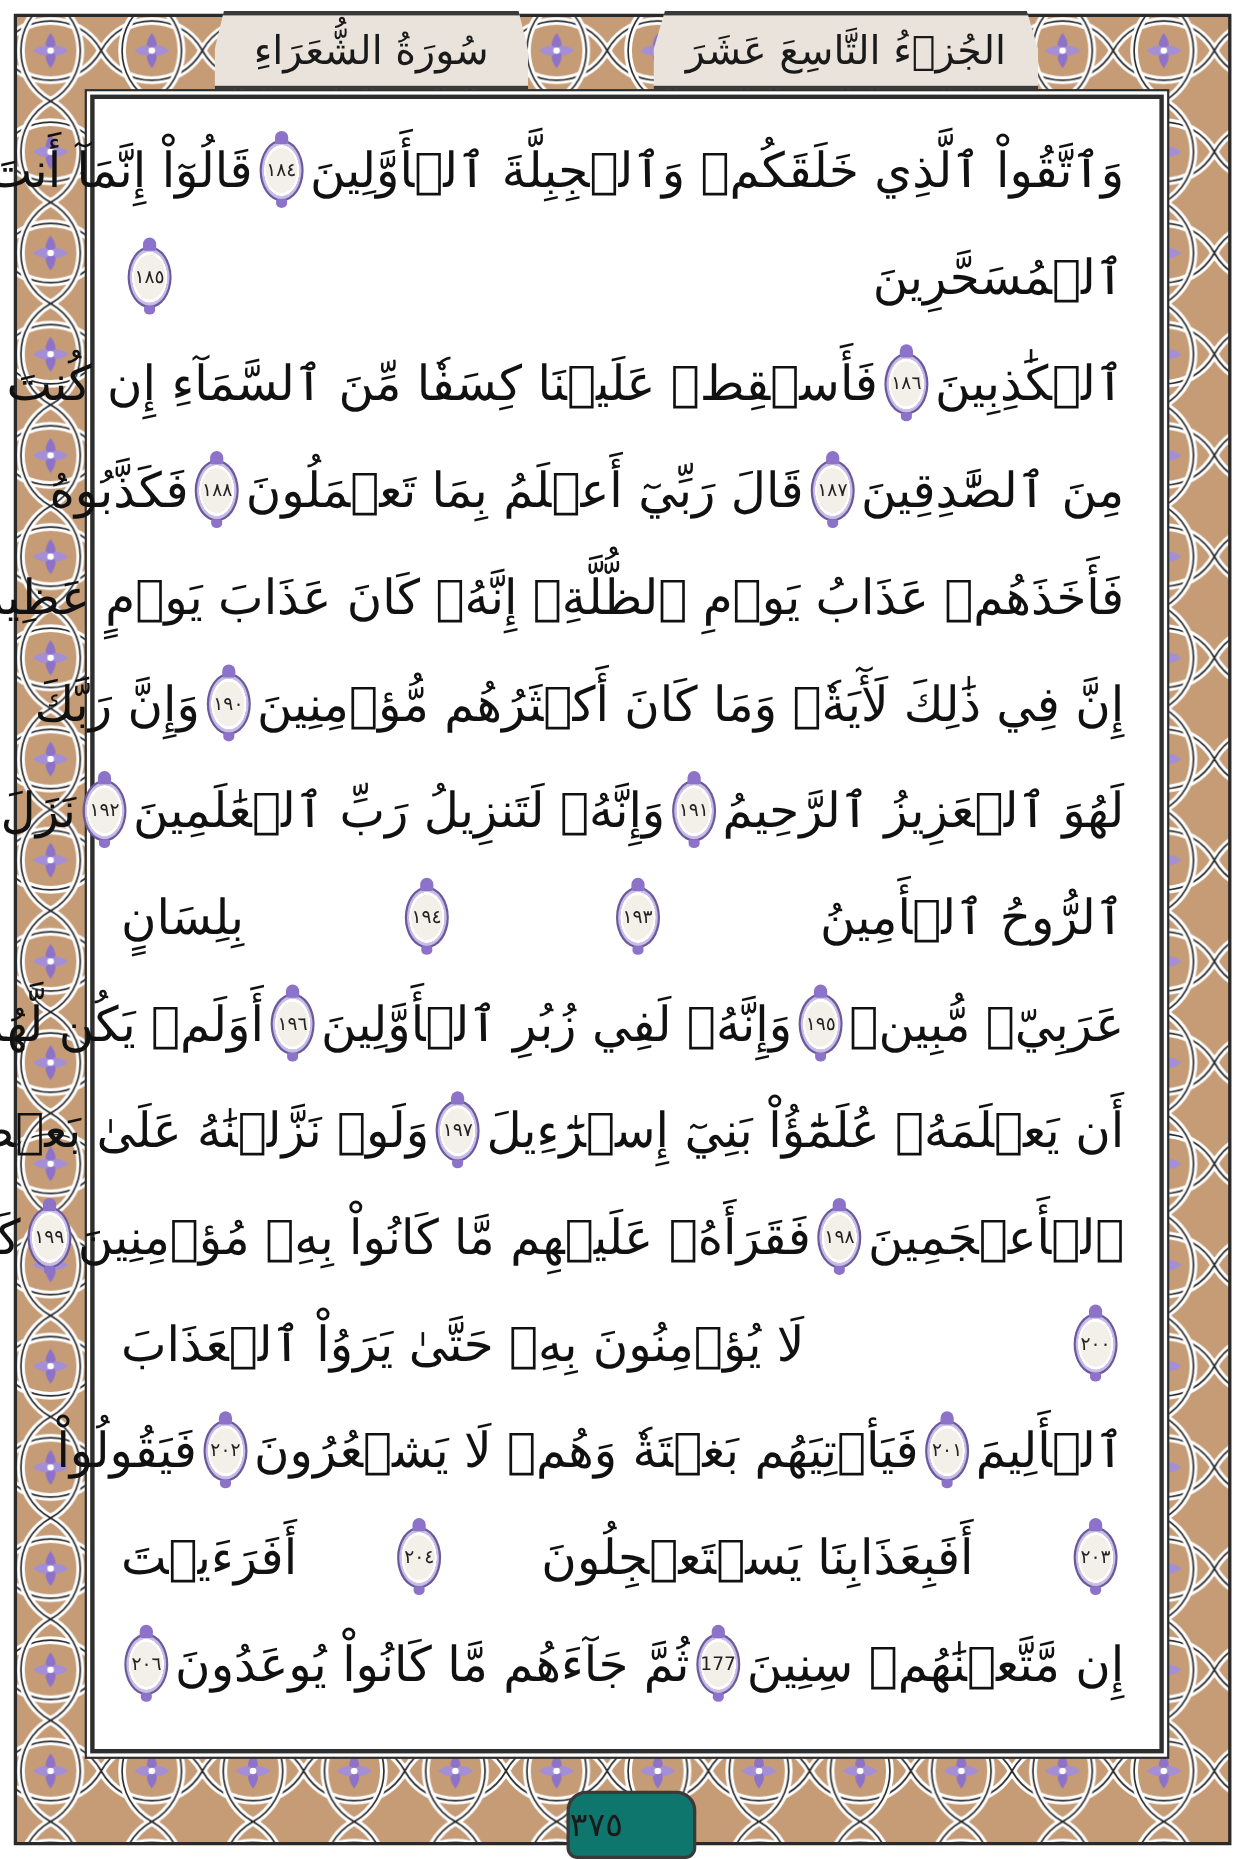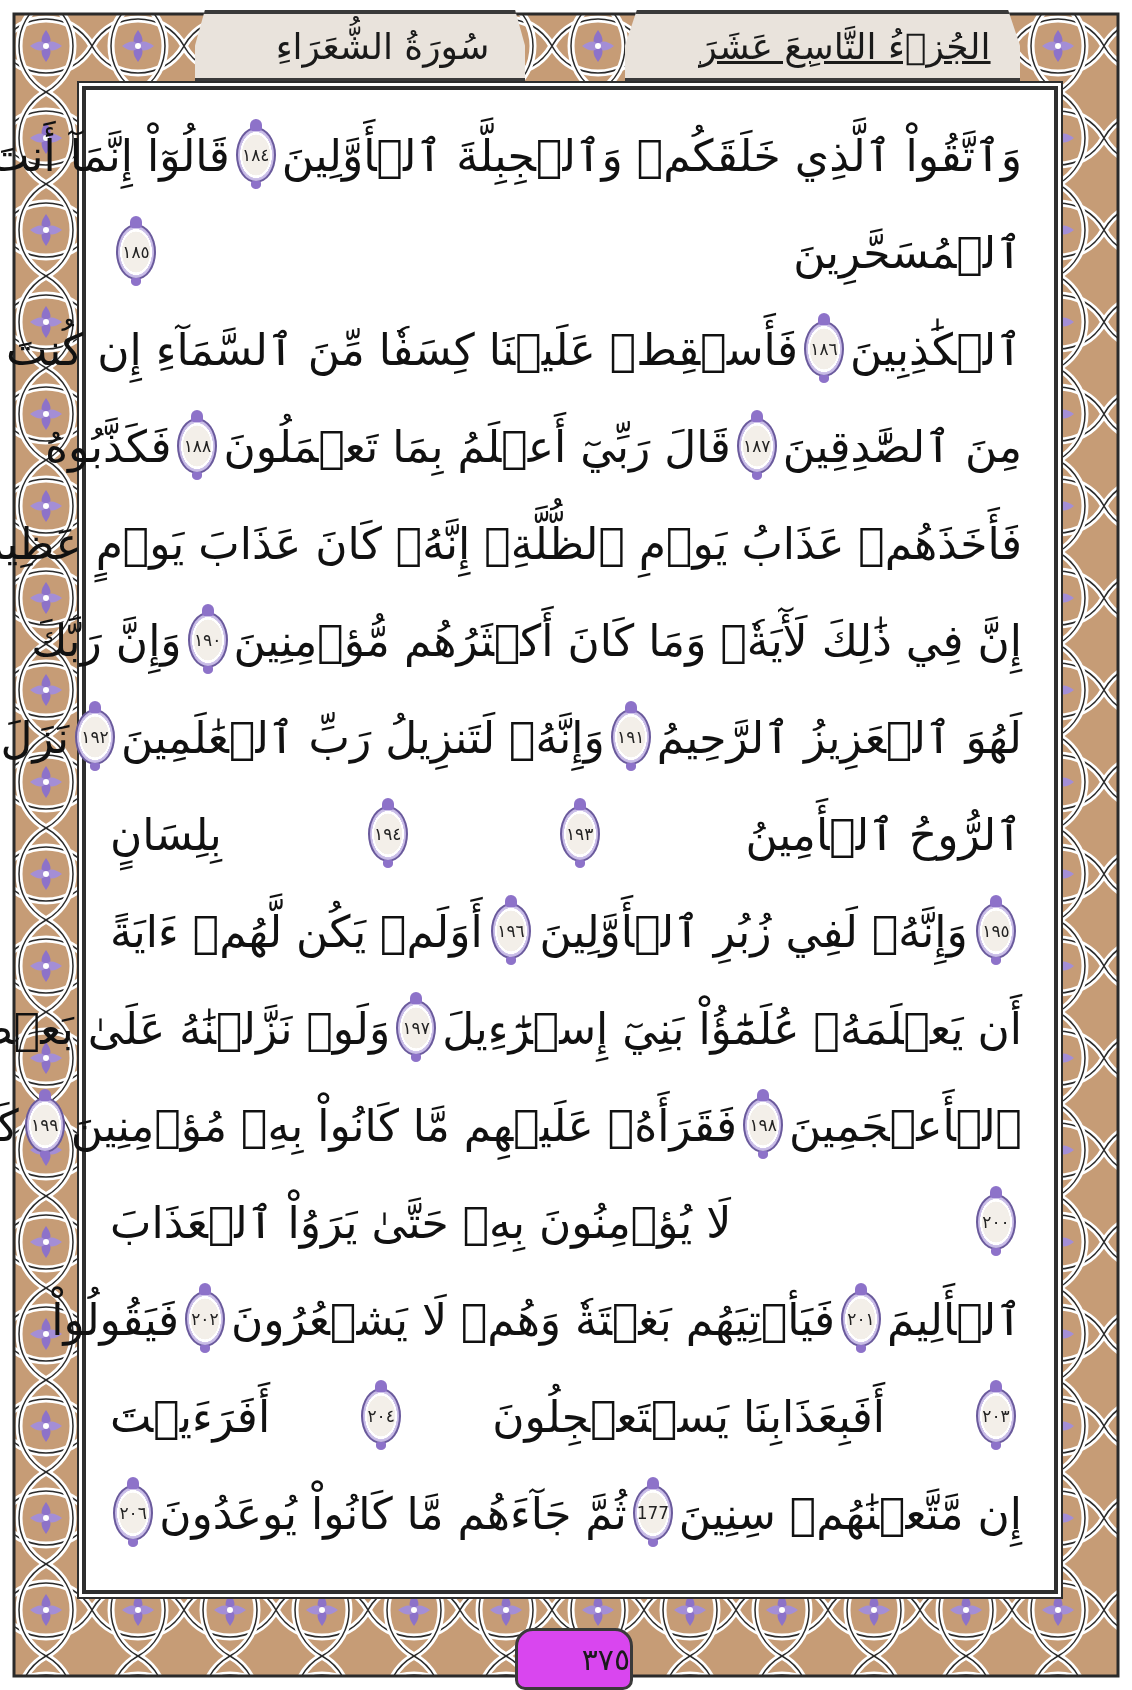--- a/index.html
+++ b/index.html
@@ -17,23 +17,22 @@
   .header-cartouche {
     position: absolute; top: 10px; height: 64px;
     background: #e9e3dc;
     border-top: 4px solid #3a3a3a;
     border-bottom: 3px solid #3a3a3a;
     display: flex; align-items: center; justify-content: center;
     direction: rtl;
     font-family: "DejaVu Sans", sans-serif;
     font-size: 36px; color: #1a1a1a;
     clip-path: polygon(3% 0, 97% 0, 100% 50%, 100% 100%, 0 100%, 0 50%);
-    padding-left: 45px;
-  }
-  .header-juz { left: 625px; width: 350px; text-decoration: underline; }
+  }
+  .header-juz { left: 594px; width: 350px; }
   .header-surah { left: 195px; width: 285px; }
   .page-box {
     position: absolute; left: 82px; top: 86px; width: 968px; height: 1500px;
     background: #ffffff;
     border: 4px solid #2e2e2e;
     box-shadow: 0 0 0 3px #ffffff, 0 0 0 5px #2e2e2e;
   }
   .text-area {
     position: absolute; left: 110px; top: 108px; width: 912px; height: 1470px;
     direction: rtl;
@@ -63,24 +62,24 @@
     width: 12px; height: 12px; margin-left: -6px;
     background: #8d72c9; border-radius: 50% 50% 20% 20%;
   }
   .marker::after {
     content: ""; position: absolute; bottom: -8px; left: 50%;
     width: 10px; height: 8px; margin-left: -5px;
     background: #8d72c9; border-radius: 20% 20% 50% 50%;
   }
   .page-number {
     position: absolute; left: 515px; top: 1628px; width: 112px; height: 56px;
-    background: #d946ef;
+    background: #0f766e;
     border: 3px solid #3a3a3a;
     border-radius: 18px 18px 10px 10px;
-    display: flex; align-items: center; justify-content: flex-end;
+    display: flex; align-items: center; justify-content: flex-start;
     font-family: "DejaVu Sans", sans-serif;
     font-size: 30px; color: #1a1a1a;
   }
 </style>
 </head>
 <body>
 
 <svg class="frame" width="1132" height="1690" viewBox="0 0 1132 1690">
   <defs>
     <pattern id="orn" x="0" y="0" width="92" height="92" patternUnits="userSpaceOnUse">
@@ -148,20 +147,21 @@
       <span class="marker">١٩٢</span>
       <span class="seg">نَزَلَ بِهِ</span>
     </div>
     <div class="line" style="top: 679px;">
       <span class="seg">ٱلرُّوحُ ٱلۡأَمِينُ</span>
       <span class="marker">١٩٣</span>
       <span class="marker">١٩٤</span>
       <span class="seg">بِلِسَانٍ</span>
     </div>
     <div class="line" style="top: 776px;">
+      <span class="seg">عَرَبِيّٖ مُّبِينٖ</span>
       <span class="marker">١٩٥</span>
       <span class="seg">وَإِنَّهُۥ لَفِي زُبُرِ ٱلۡأَوَّلِينَ</span>
       <span class="marker">١٩٦</span>
       <span class="seg">أَوَلَمۡ يَكُن لَّهُمۡ ءَايَةً</span>
     </div>
     <div class="line" style="top: 873px;">
       <span class="seg">أَن يَعۡلَمَهُۥ عُلَمَٰٓؤُاْ بَنِيٓ إِسۡرَٰٓءِيلَ</span>
       <span class="marker">١٩٧</span>
       <span class="seg">وَلَوۡ نَزَّلۡنَٰهُ عَلَىٰ بَعۡضِ</span>
     </div>

